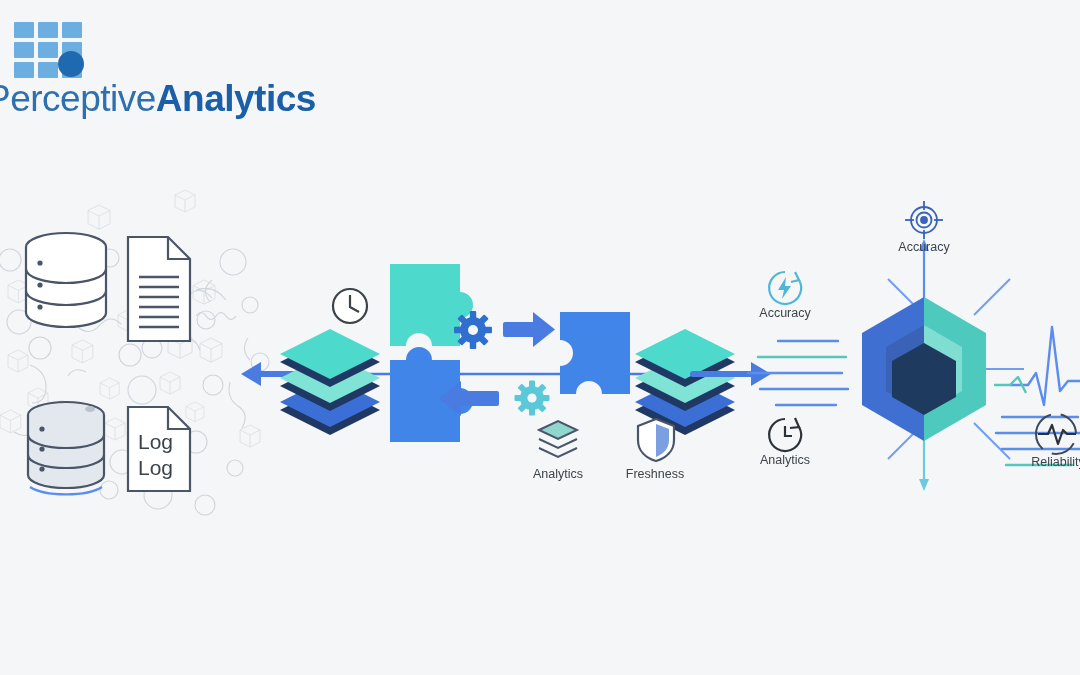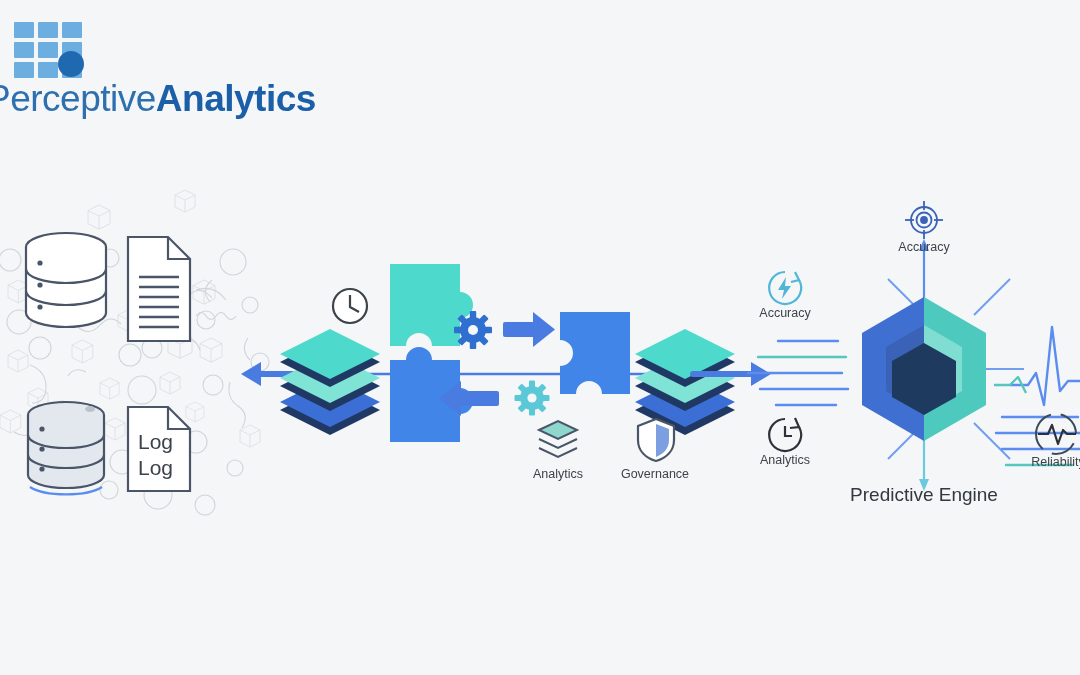--- a/index.html
+++ b/index.html
@@ -355,21 +355,21 @@
       <path d="M4,21 L23,30 L42,21"></path>
       <path d="M4,30 L23,39 L42,30"></path>
     </g>
   </svg>
   <div class="lbl" style="left:558px;top:467px;">Analytics</div>
 
   <svg class="abs" style="left:635px;top:416px;width:42px;height:48px" width="42" height="48" viewBox="0 0 42 48">
     <path d="M21,3 L39,10 L39,24 C39,35 31,42 21,45 C11,42 3,35 3,24 L3,10 Z" fill="#ffffff" stroke="#4A5568" stroke-width="2.2"></path>
     <path d="M21,8 L34,13 L34,24 C34,33 28,38 21,41 Z" fill="#7B9FE0"></path>
   </svg>
-  <div class="lbl" style="left:655px;top:467px;">Governance</div>
+  <div class="lbl" style="left:655px;top:467px;">Freshness</div>
 
   <svg class="abs" style="left:765px;top:268px;width:40px;height:40px" width="40" height="40" viewBox="0 0 40 40">
     <g fill="none" stroke="#4FB6D8" stroke-width="2.2">
       <path d="M20,4 a16,16 0 1 0 14,8"></path>
       <path d="M30,4 L34,12 L26,14"></path>
     </g>
     <path d="M21,9 L13,22 L19,22 L17,31 L26,18 L20,18 Z" fill="#4FB6D8"></path>
   </svg>
   <div class="lbl" style="left:785px;top:306px;">Accuracy</div>
 
@@ -448,15 +448,14 @@
   <div class="lbl" style="left:924px;top:240px;">Accuracy</div>
 
   <svg class="abs" style="left:1032px;top:410px;width:48px;height:48px" width="48" height="48" viewBox="0 0 48 48">
     <g fill="none" stroke="#3c4a5a" stroke-width="2">
       <path d="M4,24 a20,20 0 1 1 40,0 a20,20 0 1 1 -40,0" stroke-dasharray="26 10"></path>
     </g>
     <path d="M6,24 L16,24 L20,15 L26,34 L31,20 L35,24 L44,24" fill="none" stroke="#2c3238" stroke-width="2.2" stroke-linejoin="round"></path>
   </svg>
   <div class="lbl" style="left:1058px;top:455px;">Reliability</div>
 
-  <div class="lbl big" style="left:924px;top:484px;">Predictive Engine</div>
 
 </div>
 
 </body></html>

